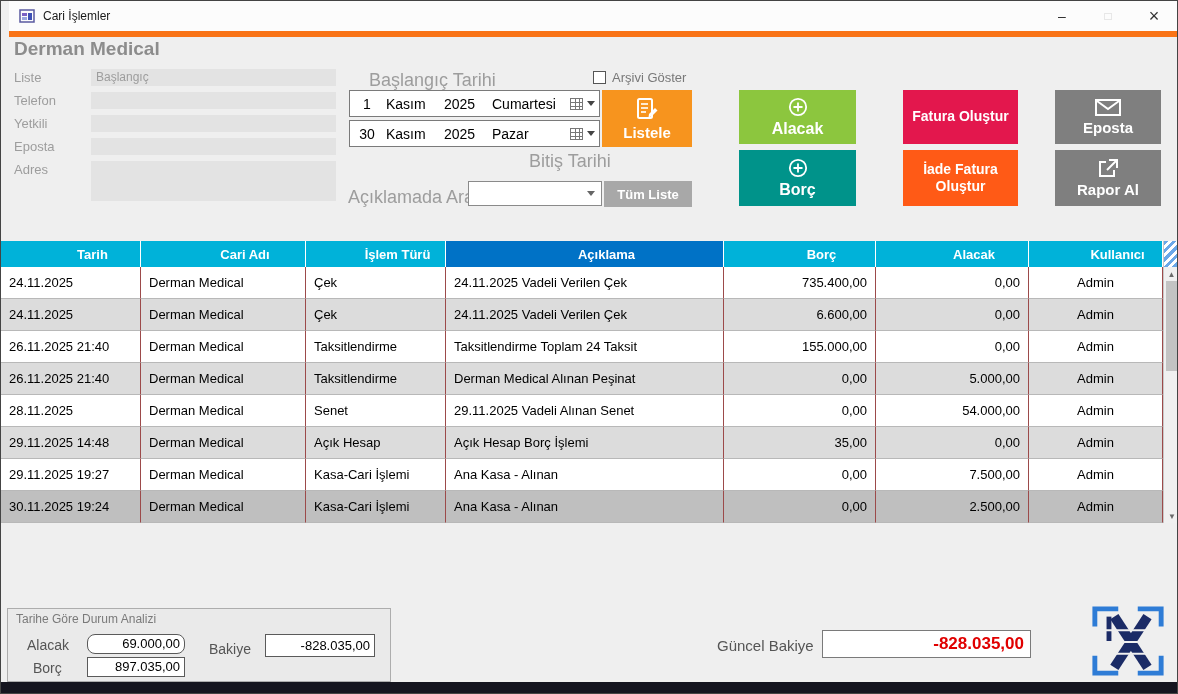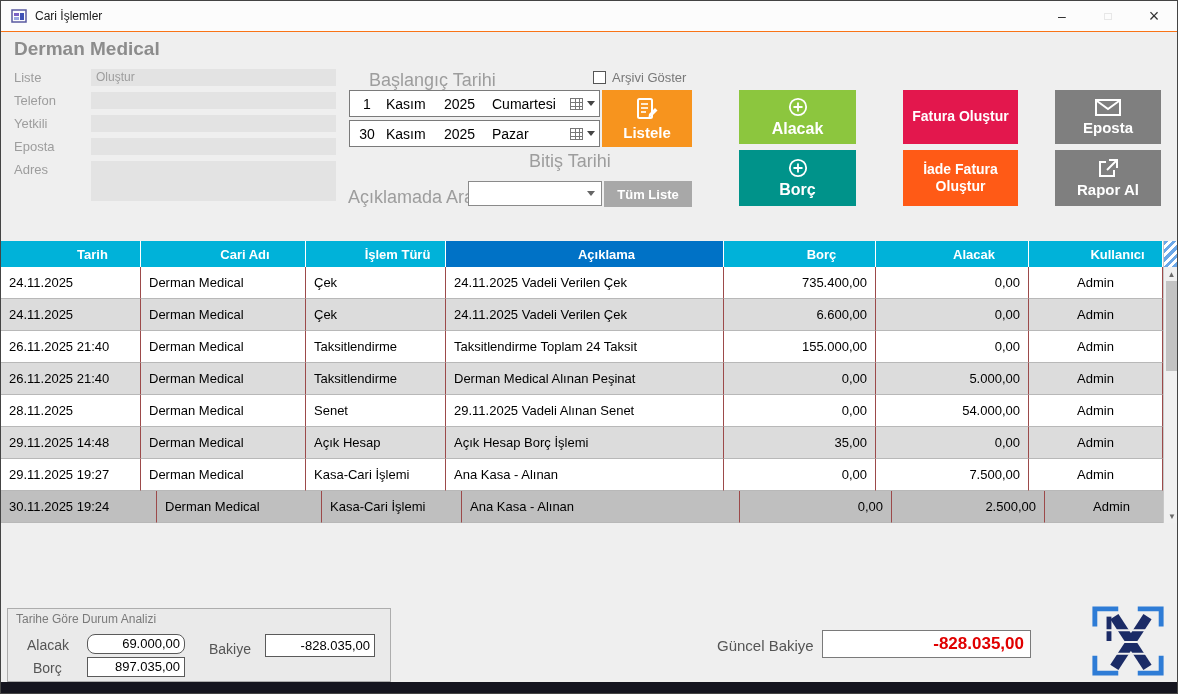--- a/index.html
+++ b/index.html
@@ -1,21 +1,21 @@
 <!DOCTYPE html>
 <html><head>
 <meta charset="utf-8">
 <style>
   html,body{margin:0;padding:0;background:#222;}
   .window{position:relative;width:1178px;height:694px;background:#efefef;
     font-family:"Liberation Sans",sans-serif;border:1px solid #444;box-sizing:border-box;overflow:hidden;}
 
   
-  .titlebar{position:absolute;top:0;left:0;right:0;height:30px;background:#fcfcfc;
-    border-bottom:1px solid #f97316;display:flex;align-items:center;}
+  .titlebar{position:absolute;top:0;left:8px;right:0;height:30px;background:#fcfcfc;
+    border-bottom:6px solid #f97316;display:flex;align-items:center;}
   .app-icon{margin-left:10px;width:16px;height:16px;flex:0 0 auto;}
   .title-text{margin-left:8px;font-size:12px;color:#1a1a1a;}
   .win-controls{margin-left:auto;display:flex;height:100%;}
   .win-btn{width:46px;display:flex;align-items:center;justify-content:center;
     font-size:14px;color:#333;cursor:default;}
   .win-btn.max{color:#d4d4d4;font-size:12px;}
   .win-btn.close{font-size:18px;}
 
   
   .company{position:absolute;left:13px;top:37px;font-size:19px;font-weight:600;color:#8c8c8c;}
@@ -137,21 +137,21 @@
   </div>
 
   <div class="company">Derman Medical</div>
 
   <div class="info-label" style="top:69px">Liste</div>
   <div class="info-label" style="top:92px">Telefon</div>
   <div class="info-label" style="top:115px">Yetkili</div>
   <div class="info-label" style="top:138px">Eposta</div>
   <div class="info-label" style="top:161px">Adres</div>
 
-  <div class="info-field" style="top:68px">Oluştur</div>
+  <div class="info-field" style="top:68px">Başlangıç</div>
   <div class="info-field" style="top:91px"></div>
   <div class="info-field" style="top:114px"></div>
   <div class="info-field" style="top:137px"></div>
   <div class="info-field" style="top:160px;height:40px"></div>
 
   <div class="sec-label" style="left:368px;top:69px">Başlangıç Tarihi</div>
 
   <div class="datepicker" style="top:89px">
     <span class="dp-day">1</span>
     <span class="dp-month">Kasım</span>
@@ -309,21 +309,21 @@
       <div class="grid-row light">
         <div class="gr-cell" style="width: 140px;">29.11.2025 19:27</div>
         <div class="gr-cell" style="width: 165px;">Derman Medical</div>
         <div class="gr-cell" style="width: 140px;">Kasa-Cari İşlemi</div>
         <div class="gr-cell" style="width: 278px;">Ana Kasa - Alınan</div>
         <div class="gr-cell num" style="width: 152px;">0,00</div>
         <div class="gr-cell num" style="width: 153px;">7.500,00</div>
         <div class="gr-cell ctr" style="width: 134px;">Admin</div>
       </div>
       <div class="grid-row selected">
-        <div class="gr-cell" style="width: 156px;">30.11.2025 19:24</div>
+        <div class="gr-cell" style="width: 140px;">30.11.2025 19:24</div>
         <div class="gr-cell" style="width: 165px;">Derman Medical</div>
         <div class="gr-cell" style="width: 140px;">Kasa-Cari İşlemi</div>
         <div class="gr-cell" style="width: 278px;">Ana Kasa - Alınan</div>
         <div class="gr-cell num" style="width: 152px;">0,00</div>
         <div class="gr-cell num" style="width: 153px;">2.500,00</div>
         <div class="gr-cell ctr" style="width: 134px;">Admin</div>
       </div>
     </div>
 
   <div class="sb">

